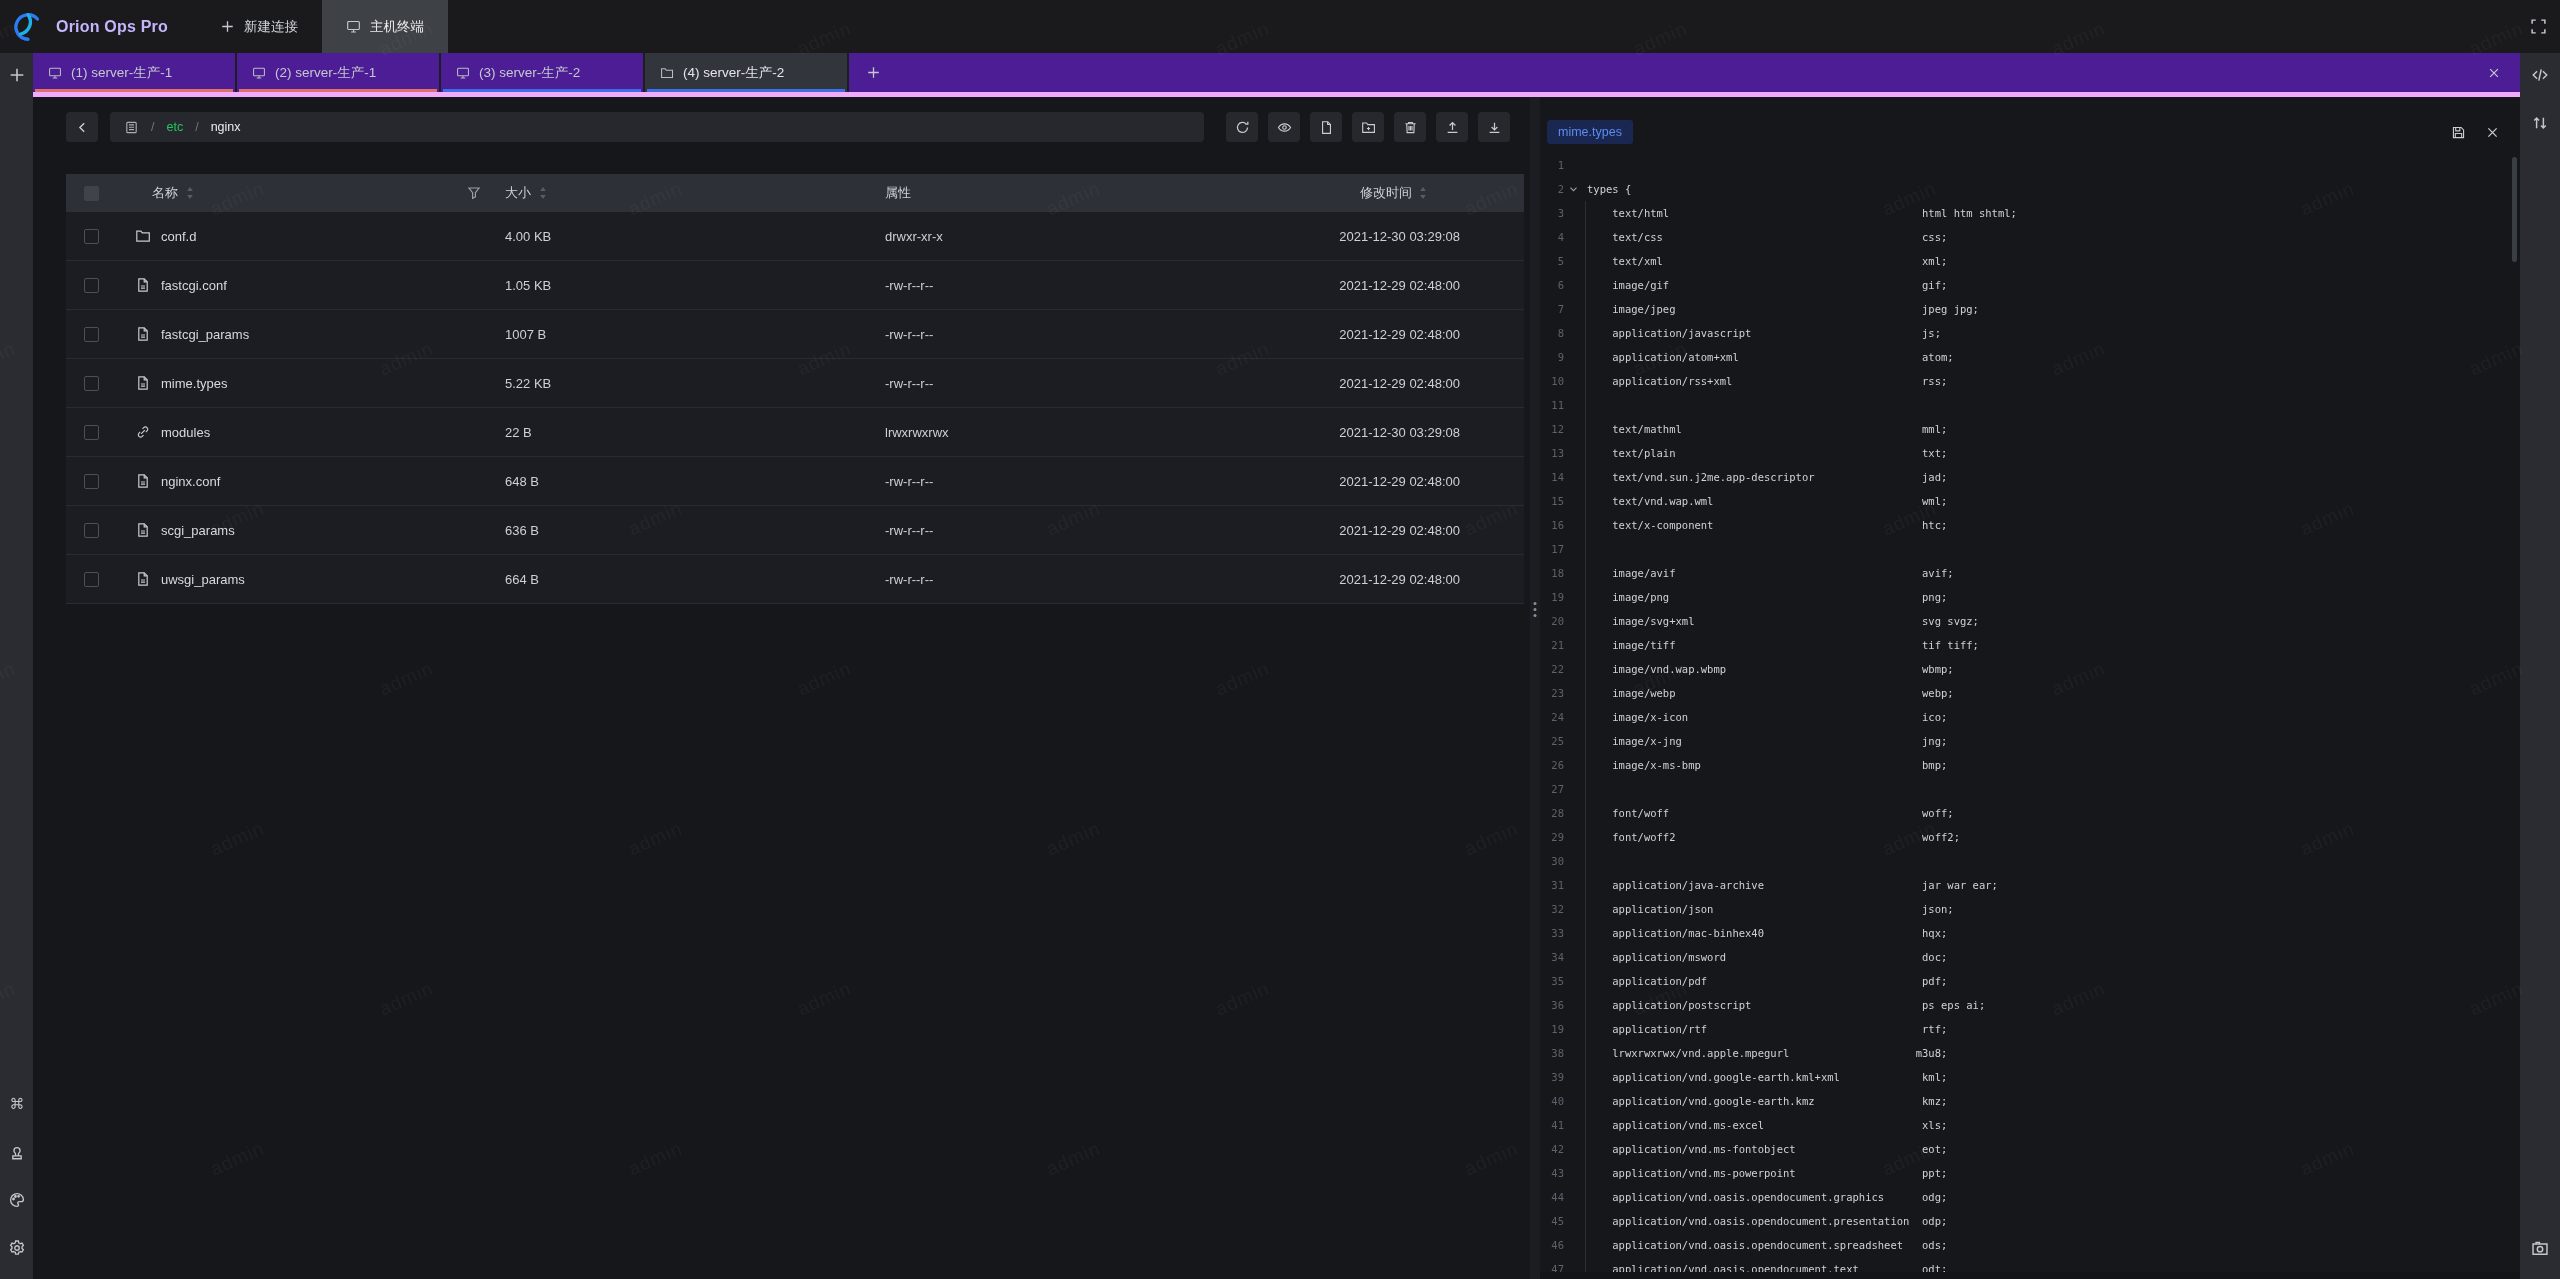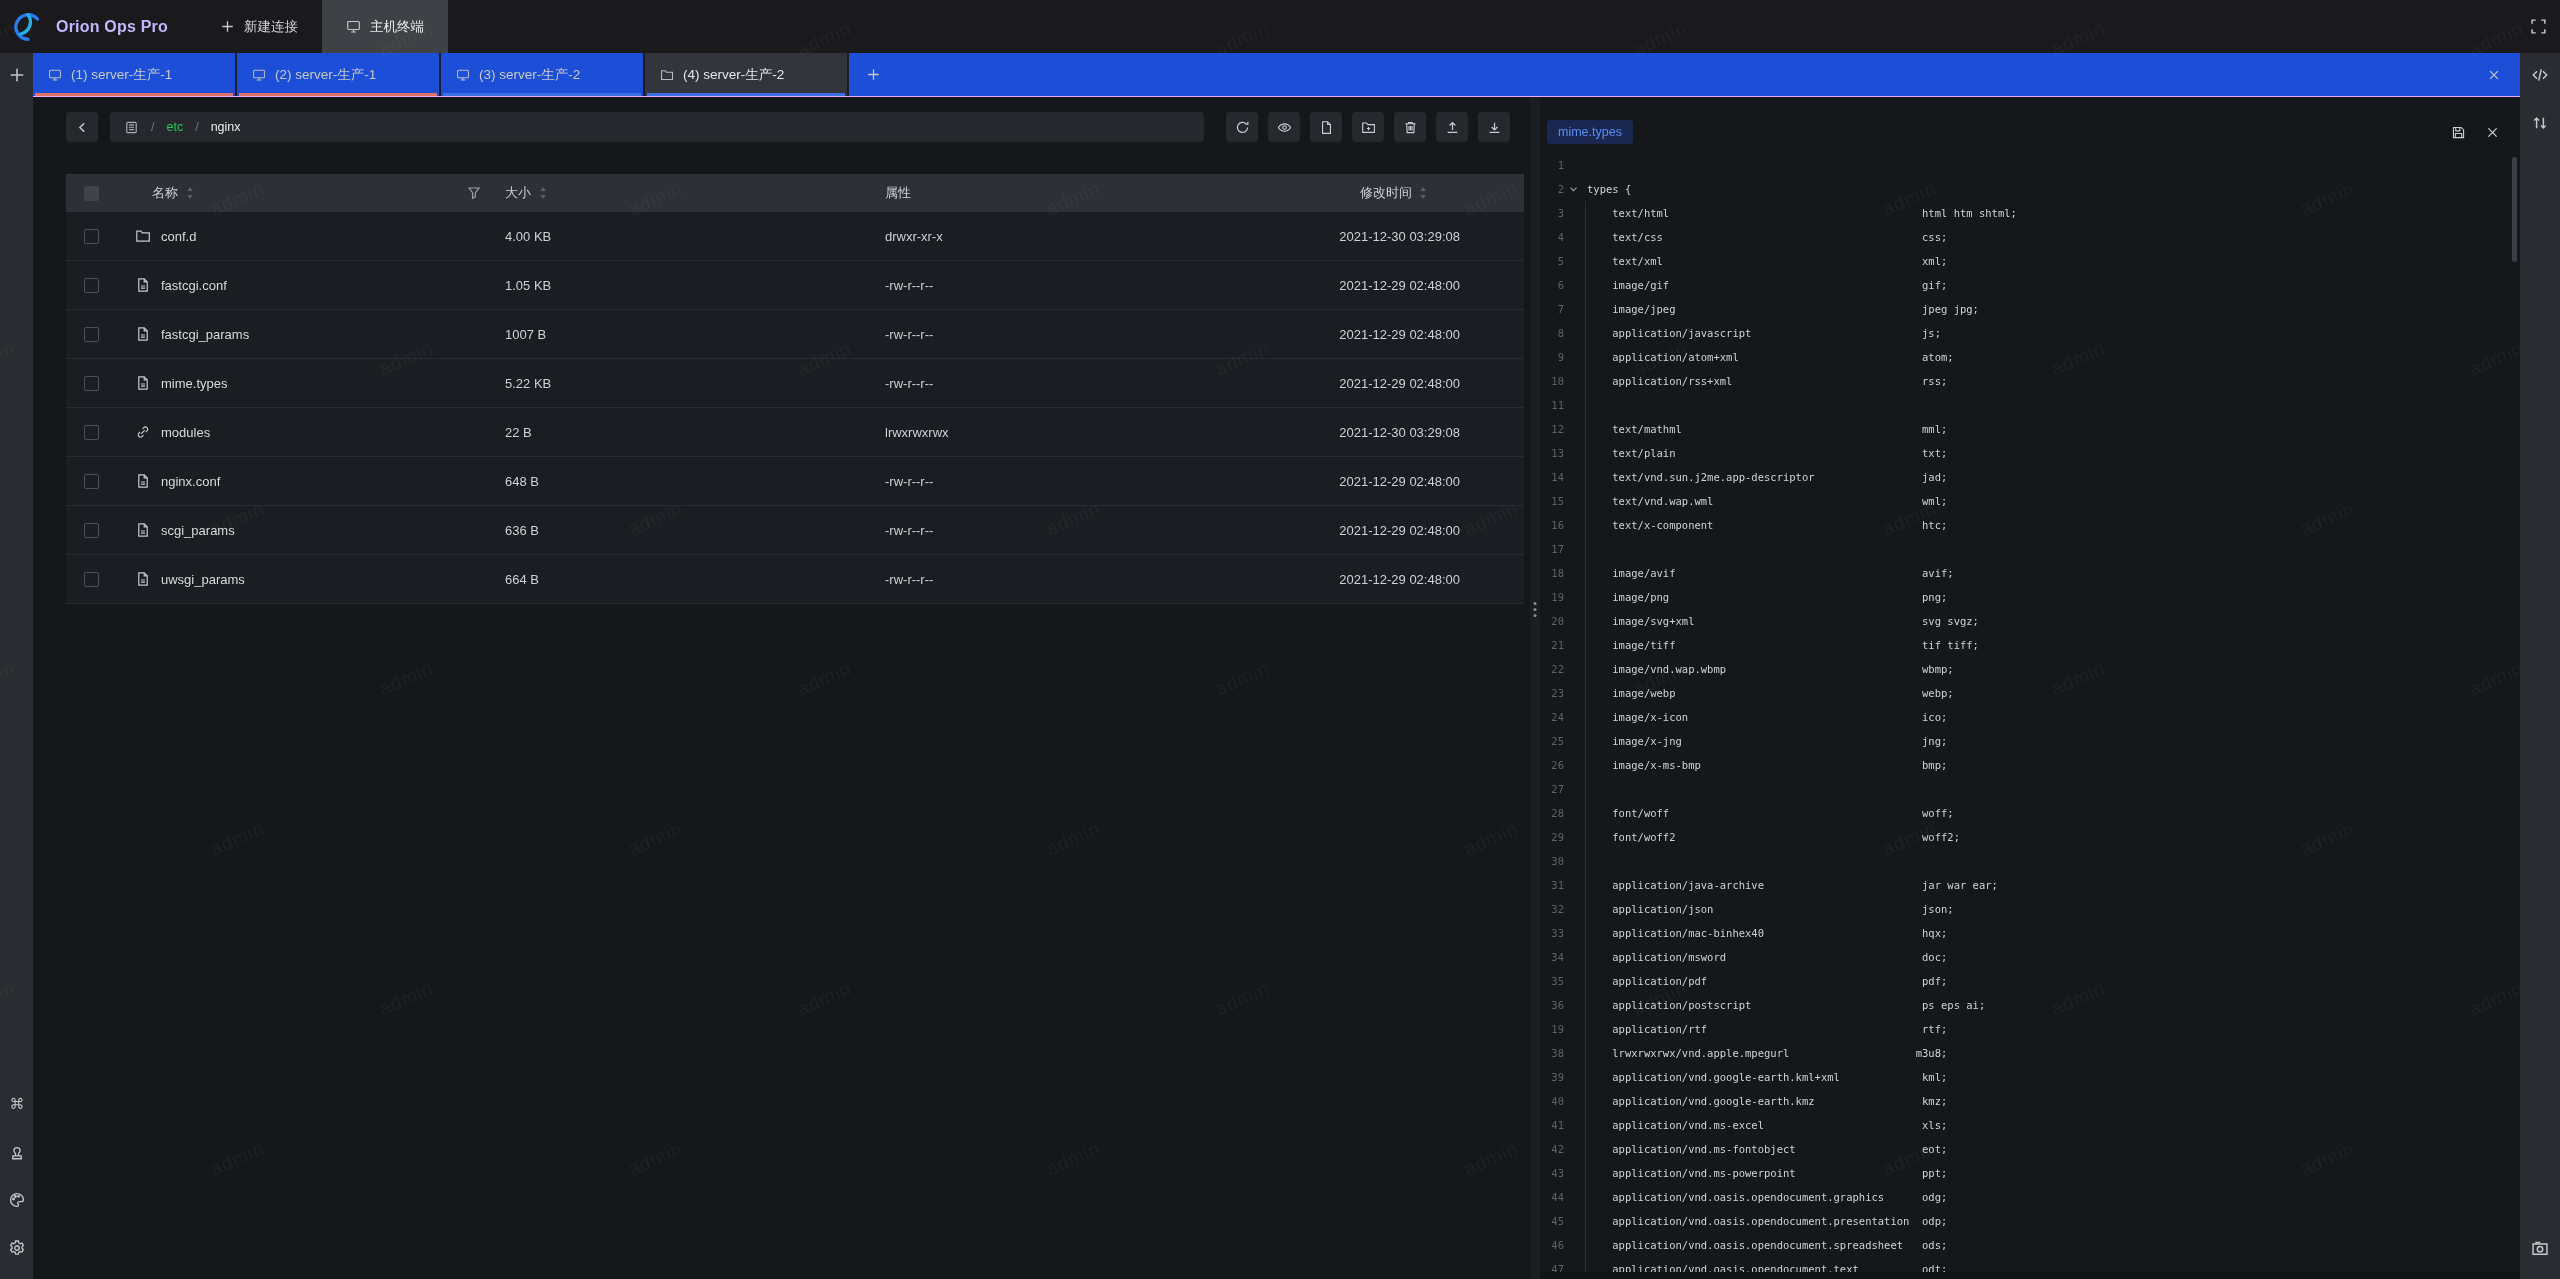--- a/index.html
+++ b/index.html
@@ -28,21 +28,21 @@
   .rail-right{width:40px;padding:13px 0 22px;}
   .ricon{color:#c3c6cb;cursor:pointer;display:flex;margin-bottom:30px;}
   .ricon .icon{width:18px;height:18px;}
   .rail-spacer{flex:1;}
   .rail .bottom .ricon{margin-bottom:30px;}
   .rail .bottom .ricon:last-child{margin-bottom:0;}
 
   .main{flex:1;display:flex;flex-direction:column;min-width:0;}
 
   
-  .tabbar{height:44px;background:#1d4ed8;display:flex;align-items:stretch;border-bottom:1px solid #f0abfc;box-sizing:border-box;justify-content:center;}
+  .tabbar{height:44px;background:#4c1d95;display:flex;align-items:stretch;border-bottom:5px solid #f0abfc;box-sizing:border-box;justify-content:center;}
   .tab{width:204px;box-sizing:border-box;display:flex;align-items:center;gap:9px;padding-left:15px;
        position:relative;font-size:13.5px;color:#c6c9ce;border-right:2px solid #1b1d22;cursor:pointer;white-space:nowrap;}
   .tab .icon{width:14px;height:14px;color:#b9bcc2;}
   .tab.active{background:#32353c;color:#e4e6e9;}
   .tab::after{content:"";position:absolute;left:2px;right:2px;bottom:0;height:3px;background:var(--sc,transparent);}
   .tab-add{width:48px;display:flex;align-items:center;justify-content:center;color:#c6c9ce;cursor:pointer;}
   .tab-add .icon{width:15px;height:15px;}
   .tab-close{margin-left:auto;width:52px;display:flex;align-items:center;justify-content:center;color:#c6c9ce;cursor:pointer;}
   .tab-close .icon{width:14px;height:14px;}
 

